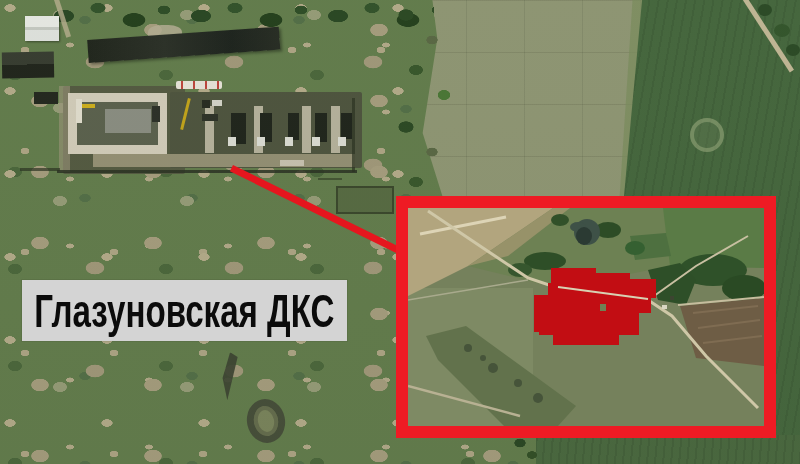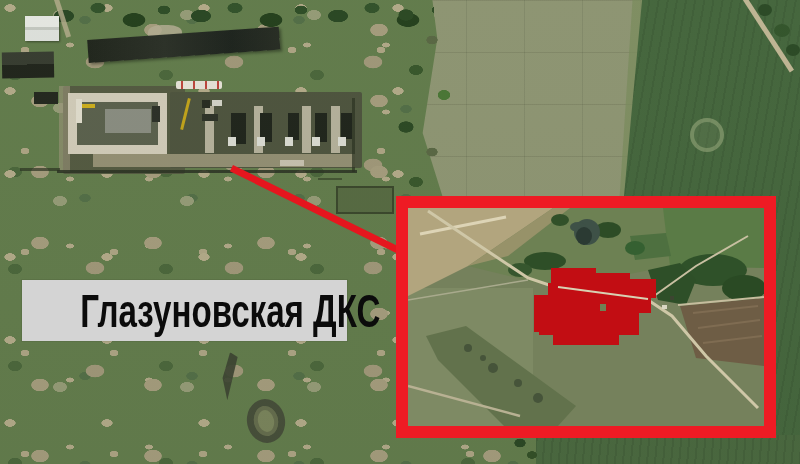--- a/index.html
+++ b/index.html
@@ -110,21 +110,21 @@
   .faint-circle{left:690px;top:118px;width:34px;height:34px;border-radius:50%;
     border:4px solid rgba(170,186,140,.45);background:rgba(120,140,100,.25);box-sizing:border-box;}
 
   
   .callout-line{left:233px;top:165px;width:187px;height:7px;background:var(--callout_line_red,#e5161e);
     transform:rotate(26.2deg);transform-origin:0 0;}
   .inset{left:396px;top:196px;width:380px;height:242px;box-sizing:border-box;
     border:12px solid var(--accent_red,#ee1b24);background:#75815c;}
   .inset svg{display:block;width:100%;height:100%;}
   .label-box{left:22px;top:280px;width:325px;height:61px;background:var(--label_bg,#d4d4d4);
-    display:flex;align-items:center;justify-content:flex-start;box-shadow:0 0 0 1px rgba(0,0,0,.06);}
+    display:flex;align-items:center;justify-content:center;box-shadow:0 0 0 1px rgba(0,0,0,.06);}
   .label-text{font-weight:700;font-size:46px;color:var(--label_text,#0b0b0b);
     transform:scaleX(.72);white-space:nowrap;letter-spacing:0;}
   .photo-tint{inset:0;background:linear-gradient(rgba(18,28,14,.04),rgba(18,28,14,.07));pointer-events:none;}
 </style>
 </head>
 <body>
 
 <div class="stage">
 
   <div class="abs base-field"></div>

